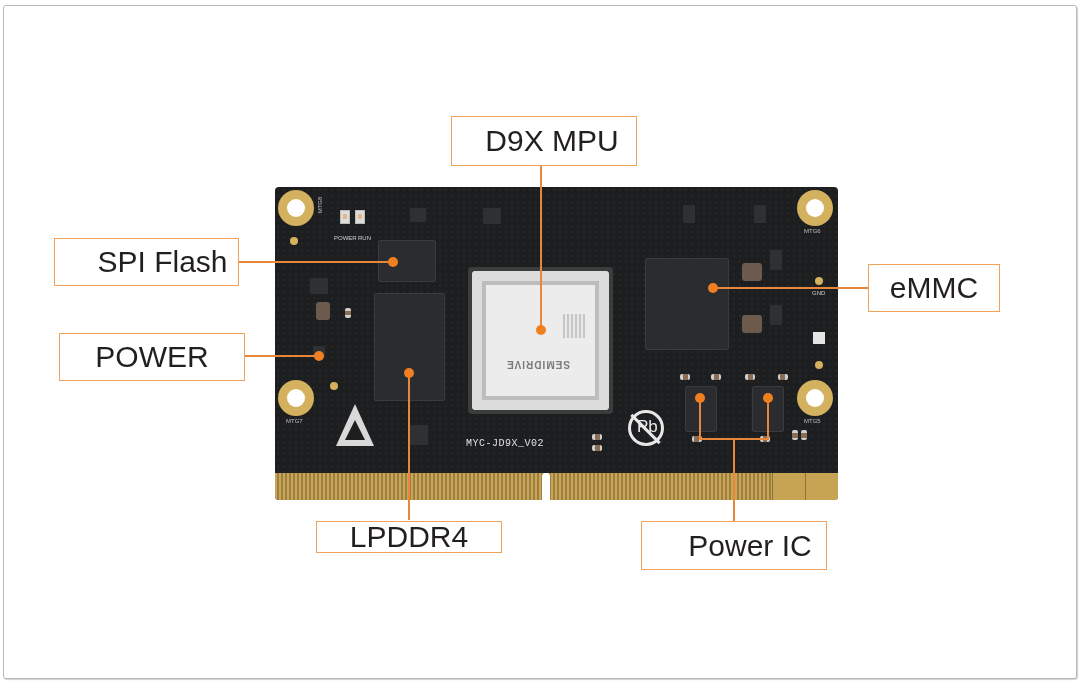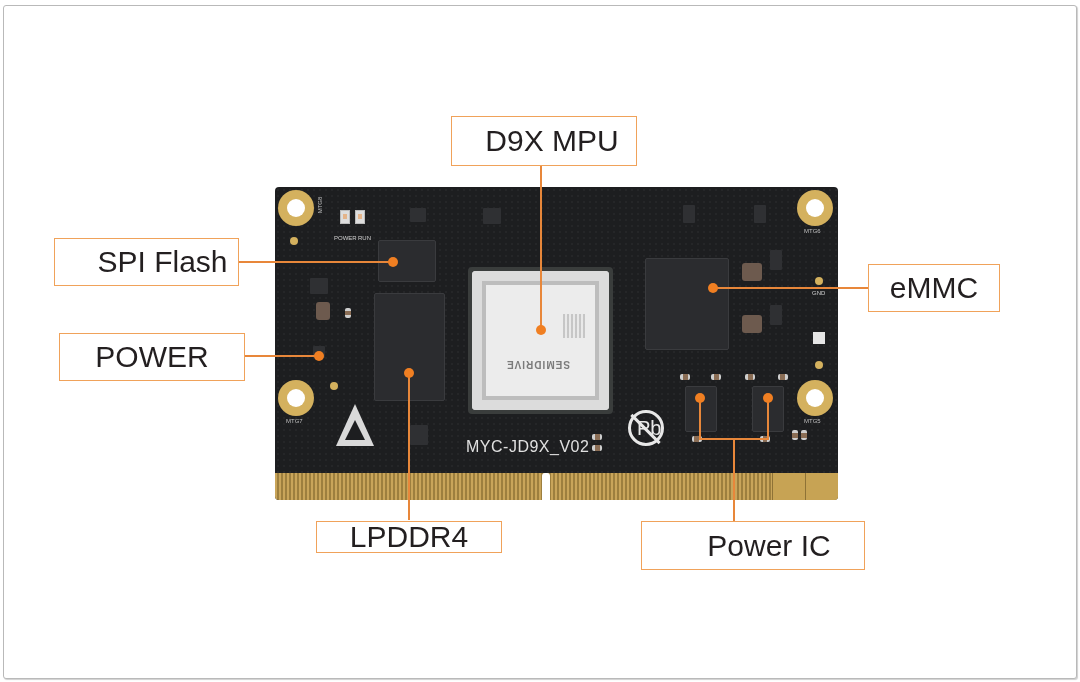--- a/index.html
+++ b/index.html
@@ -17,30 +17,30 @@
     .mtg { position: absolute; width: 36px; height: 36px; border-radius: 50%; background: #d4b15e; }
     .mtg::after { content: ""; position: absolute; left: 9px; top: 9px; width: 18px; height: 18px; border-radius: 50%; background: #fff; }
     .mtg-label { position: absolute; color: #bfbfbf; font-size: 6px; font-family: "Liberation Sans", sans-serif; }
 
     .chip { position: absolute; background: #2b2c2f; border: 1px solid #3a3b3e; border-radius: 2px; }
     .small-ic { position: absolute; background: #2f3033; border-radius: 1px; }
     .cap { position: absolute; width: 10px; height: 6px; border-radius: 2px; background: linear-gradient(90deg, #cfcfcf 0 25%, #8a6d55 25% 75%, #cfcfcf 75%); }
     .cap.v { width: 6px; height: 10px; background: linear-gradient(180deg, #cfcfcf 0 25%, #8a6d55 25% 75%, #cfcfcf 75%); }
     .inductor { position: absolute; width: 20px; height: 18px; background: #6d5a4e; border-radius: 3px; }
     .silk { position: absolute; color: #cfcfcf; font-size: 6px; white-space: nowrap; line-height: 7px; }
-    .board-name { position: absolute; color: #e0e0e0; font-size: 16px; letter-spacing: 0.5px; font-family: Liberation Sans, sans-serif; }
+    .board-name { position: absolute; color: #e0e0e0; font-size: 10px; letter-spacing: 0.5px; font-family: Liberation Mono, monospace; }
 
     .mpu { position: absolute; left: 468px; top: 267px; width: 145px; height: 147px; background: #3a3d3c; border-radius: 4px; }
     .mpu .lid { position: absolute; left: 4px; top: 4px; right: 4px; bottom: 4px; background: #ececec; border-radius: 4px; box-shadow: inset 0 0 0 10px #dcdcdc, inset 0 0 0 14px #bdbdbd; }
     .mpu .brand { position: absolute; left: 30px; top: 92px; width: 80px; text-align: center; font-size: 10px; font-weight: bold; color: #7b7b7b; transform: rotate(180deg); letter-spacing: 1px; }
     .mpu .qr { position: absolute; left: 95px; top: 47px; width: 22px; height: 24px; background: repeating-linear-gradient(90deg, #bdbdbd 0 2px, #e8e8e8 2px 4px); opacity: .8; }
 
     .pb-logo { position: absolute; left: 628px; top: 410px; width: 36px; height: 36px; border: 3px solid #e8e8e8; border-radius: 50%; box-sizing: border-box; }
     .pb-logo::before { content: ""; position: absolute; left: 13px; top: -4px; width: 3px; height: 40px; background: #e8e8e8; transform: rotate(-45deg); }
-    .pb-logo span { position: absolute; left: 6px; top: 4px; color: #e8e8e8; font-size: 20px; font-family: "Liberation Sans", sans-serif; }
+    .pb-logo span { position: absolute; left: 6px; top: 4px; color: #e8e8e8; font-size: 17px; font-family: "Liberation Sans", sans-serif; }
 
     .triangle { position: absolute; left: 336px; top: 404px; width: 0; height: 0; border-left: 19px solid transparent; border-right: 19px solid transparent; border-bottom: 42px solid #d9d9d9; }
     .triangle::after { content: ""; position: absolute; left: -10px; top: 16px; width: 0; height: 0; border-left: 10px solid transparent; border-right: 10px solid transparent; border-bottom: 20px solid #1d1e20; }
 
     .led { position: absolute; width: 8px; height: 12px; background: #ddd; border: 1px solid #bbb; }
     .led::after { content: ""; position: absolute; left: 2px; top: 3px; width: 4px; height: 5px; background: #e4b48a; }
     .gnd-pad { position: absolute; width: 12px; height: 12px; background: #e5e5e5; }
     .via { position: absolute; width: 8px; height: 8px; border-radius: 50%; background: #d4b15e; }
 
     
@@ -150,13 +150,13 @@
 <div class="line" style="left:699px;top:438px;width:70px;height:1.5px;"></div>
 <div class="line" style="left:733px;top:438px;width:2px;height:83px;"></div>
 <div class="dot" style="left:700px;top:398px;"></div>
 <div class="dot" style="left:768px;top:398px;"></div>
 
 <div class="callout" style="left:451px;top:116px;width:186px;height:50px;padding-left:16px;">D9X MPU</div>
 <div class="callout" style="left:54px;top:238px;width:185px;height:48px;padding-left:32px;">SPI Flash</div>
 <div class="callout" style="left:59px;top:333px;width:186px;height:48px;">POWER</div>
 <div class="callout" style="left:868px;top:264px;width:132px;height:48px;">eMMC</div>
 <div class="callout" style="left:316px;top:521px;width:186px;height:32px;">LPDDR4</div>
-<div class="callout" style="left:641px;top:521px;width:224px;height:49px;padding-left:32px;">Power IC</div>
+<div class="callout" style="left:641px;top:521px;width:186px;height:49px;padding-left:32px;">Power IC</div>
 
 </body></html>

